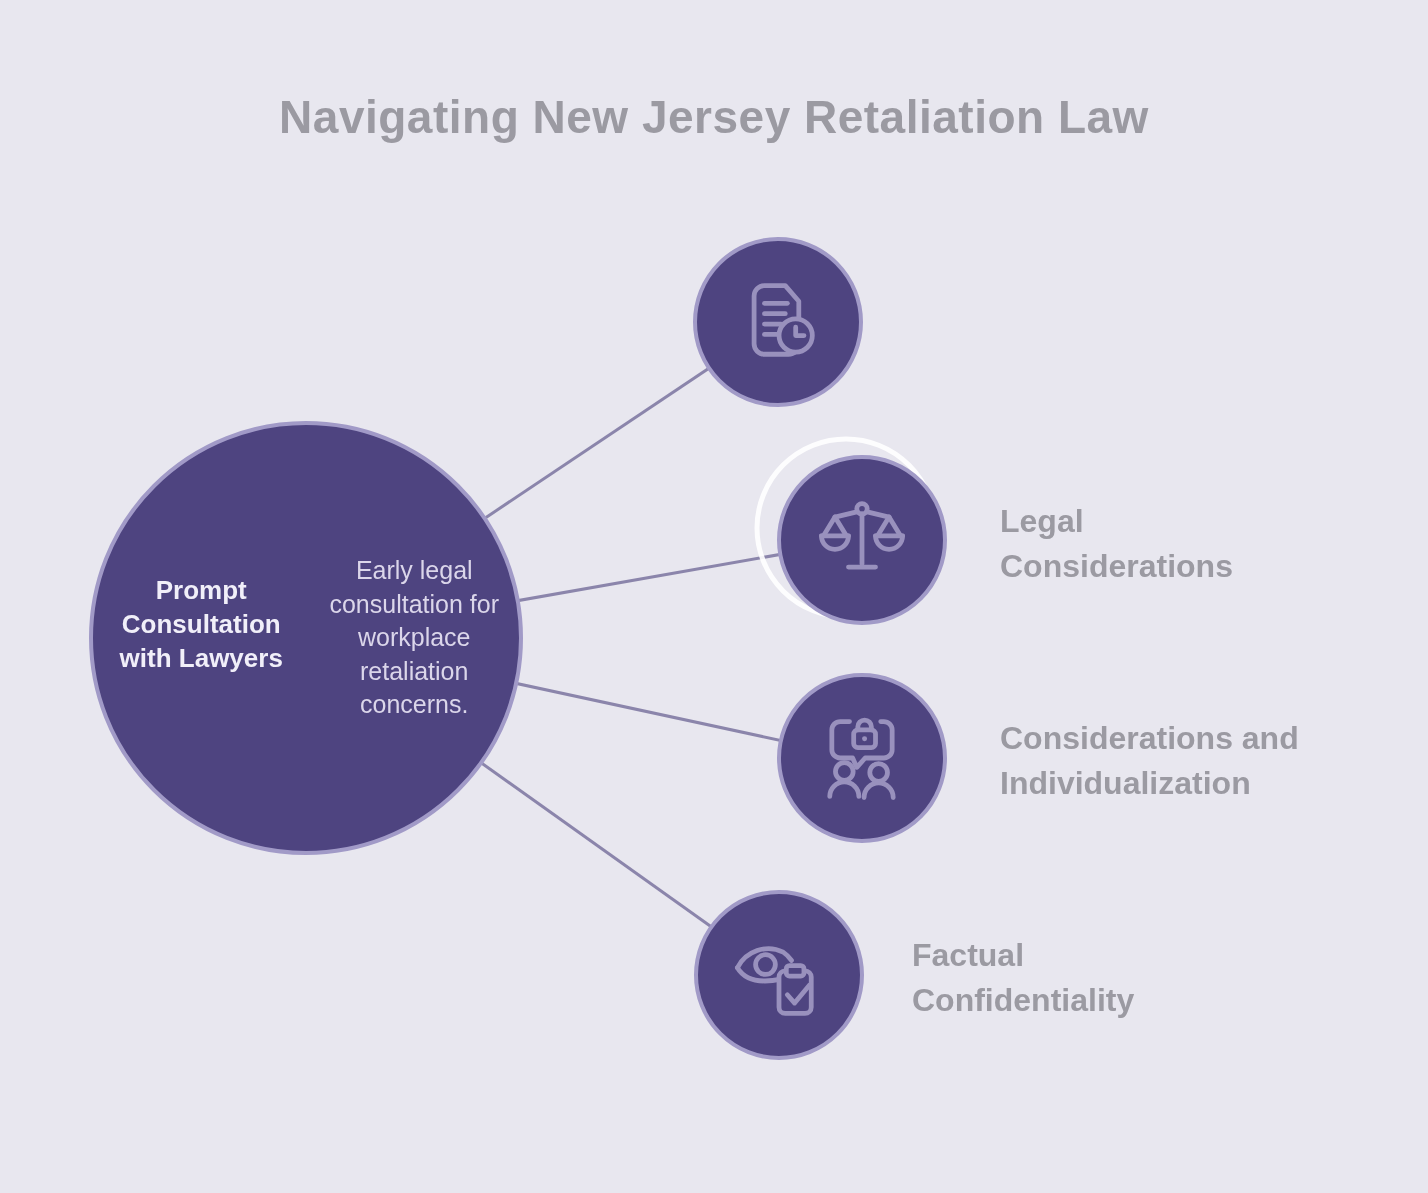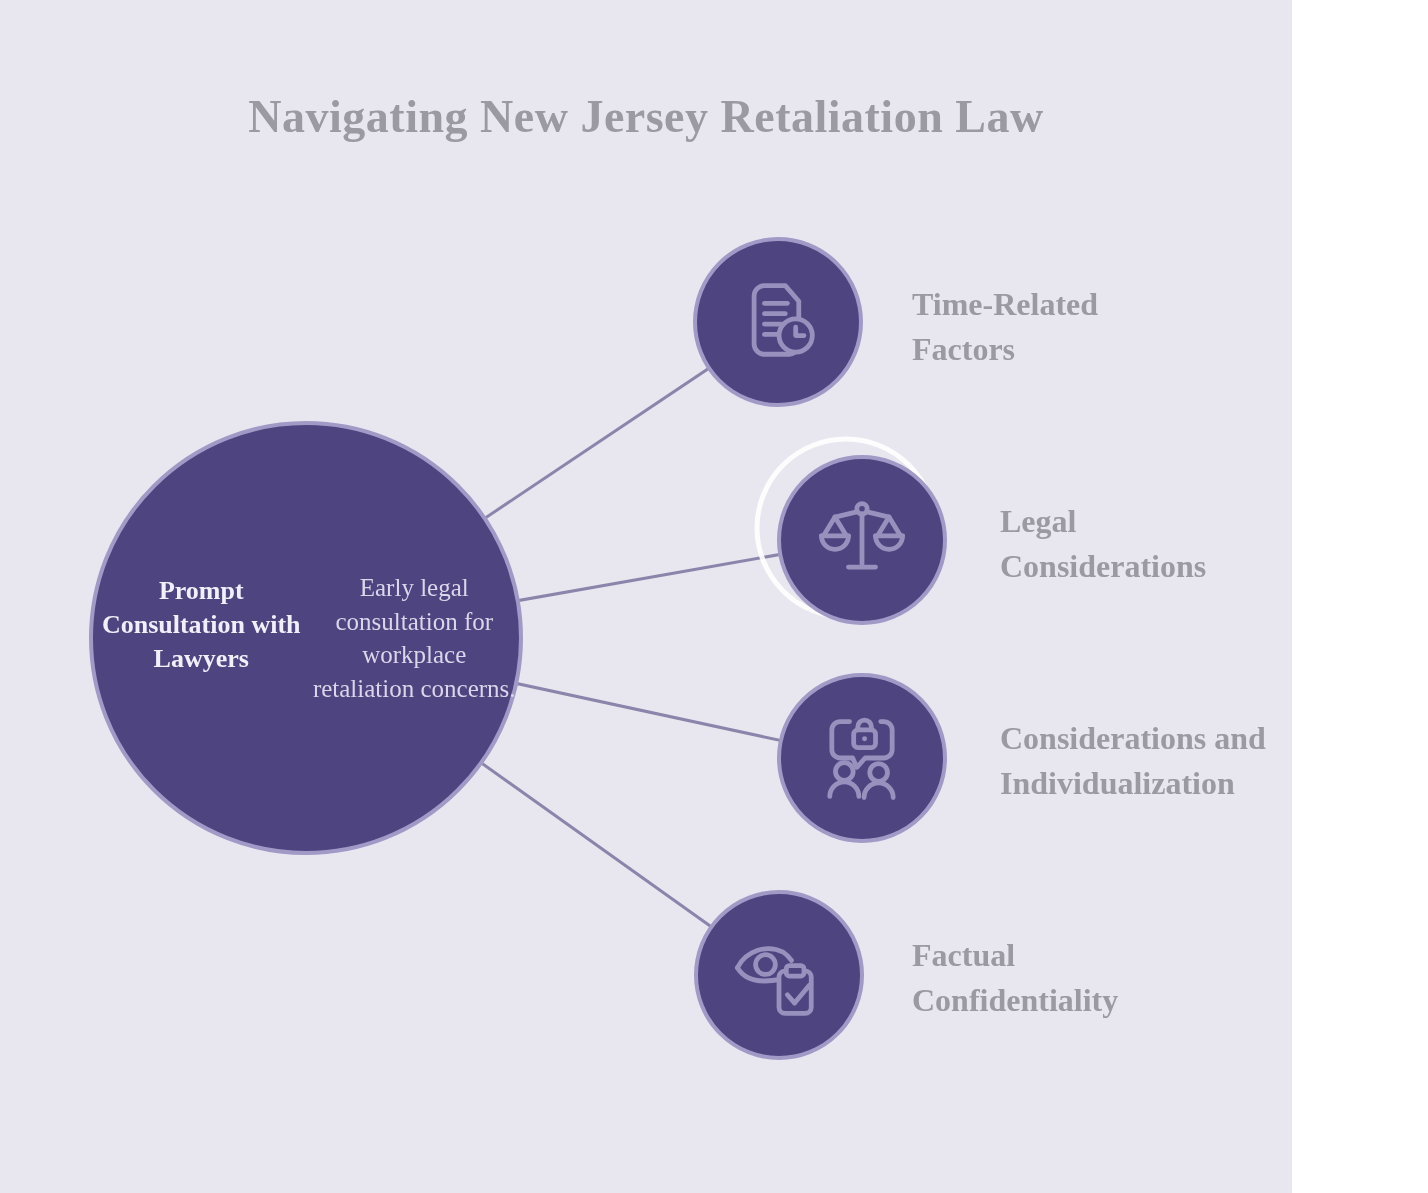--- a/index.html
+++ b/index.html
@@ -1,19 +1,19 @@
 <!DOCTYPE html>
 <html style="--background: #e8e7ef; --node-fill: #4e4480; --node-border: #a19ac7; --icon-stroke: #9991bd; --connector: #8b85ab; --deco-ring: #ffffff; --title-gray: #9b9aa2; --label-gray: #9b9aa2; --center-heading-color: #f1eff9; --center-body-color: #dbd6ea;"><head>
 <meta charset="utf-8">
 <style>
   html,body { margin:0; padding:0; }
   .canvas {
-    position:relative; width:1292px; height:1193px;
+    position:relative; width:1428px; height:1193px;
     background: var(--background, #e8e7ef);
-    font-family:Liberation Serif, serif;
+    font-family:Liberation Sans, sans-serif;
     overflow:hidden;
   }
   .title {
     position:absolute; top:90px; left:0; width:100%;
     margin:0; text-align:center;
     font-size:46px; font-weight:bold; letter-spacing:0.5px;
     color: var(--title-gray, #9b9aa2);
   }
   .connectors { position:absolute; left:0; top:0; width:1428px; height:1193px; }
   .connectors line { stroke: var(--connector, #8b85ab); stroke-width:3; }
@@ -87,21 +87,20 @@
     <svg class="icon" viewBox="0 0 100 100">
       <path class="st" d="M57 15 H37 a10 10 0 0 0 -10 10 v46 a10 10 0 0 0 10 10 h23 a10 10 0 0 0 10 -10 V30 Z"></path>
       <path class="st" d="M37 32 H59"></path>
       <path class="st" d="M37 42 H57"></path>
       <path class="st" d="M37 52 H53"></path>
       <path class="st" d="M37 62 H51"></path>
       <circle class="bgfill" cx="67" cy="63" r="16"></circle>
       <path class="st" d="M67 55 V63 H75"></path>
     </svg>
   </div>
-  <div class="label l1">Time-Related Factors</div>
 
   <div class="node satellite n2">
     <svg class="icon" viewBox="0 0 100 100">
       <circle class="st" cx="50" cy="20" r="5"></circle>
       <path class="st" d="M24 28 L45 23"></path>
       <path class="st" d="M55 23 L76 28"></path>
       <path class="st" d="M24 28 L13 46 M24 28 L35 46"></path>
       <path class="st" d="M11 46 h26"></path>
       <path class="st" d="M11 46 a13 13 0 0 0 26 0"></path>
       <path class="st" d="M76 28 L65 46 M76 28 L87 46"></path>

